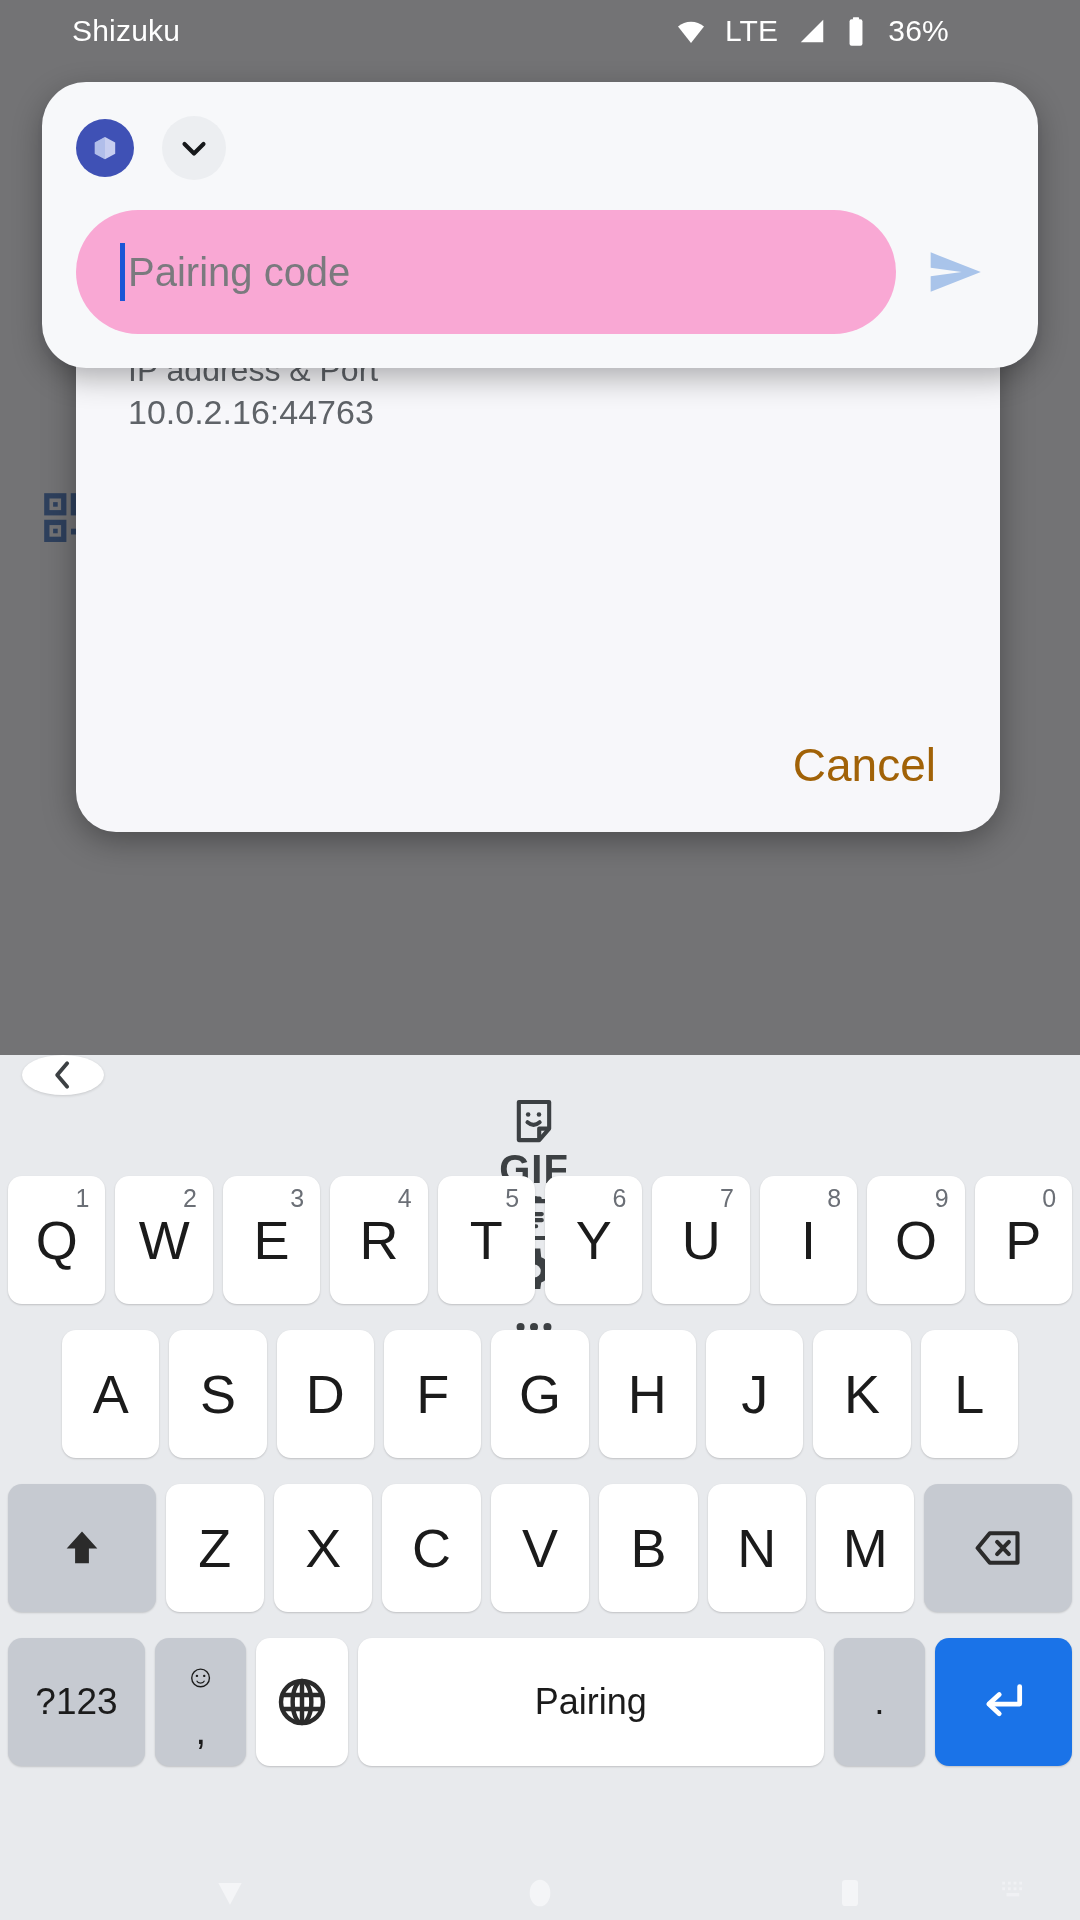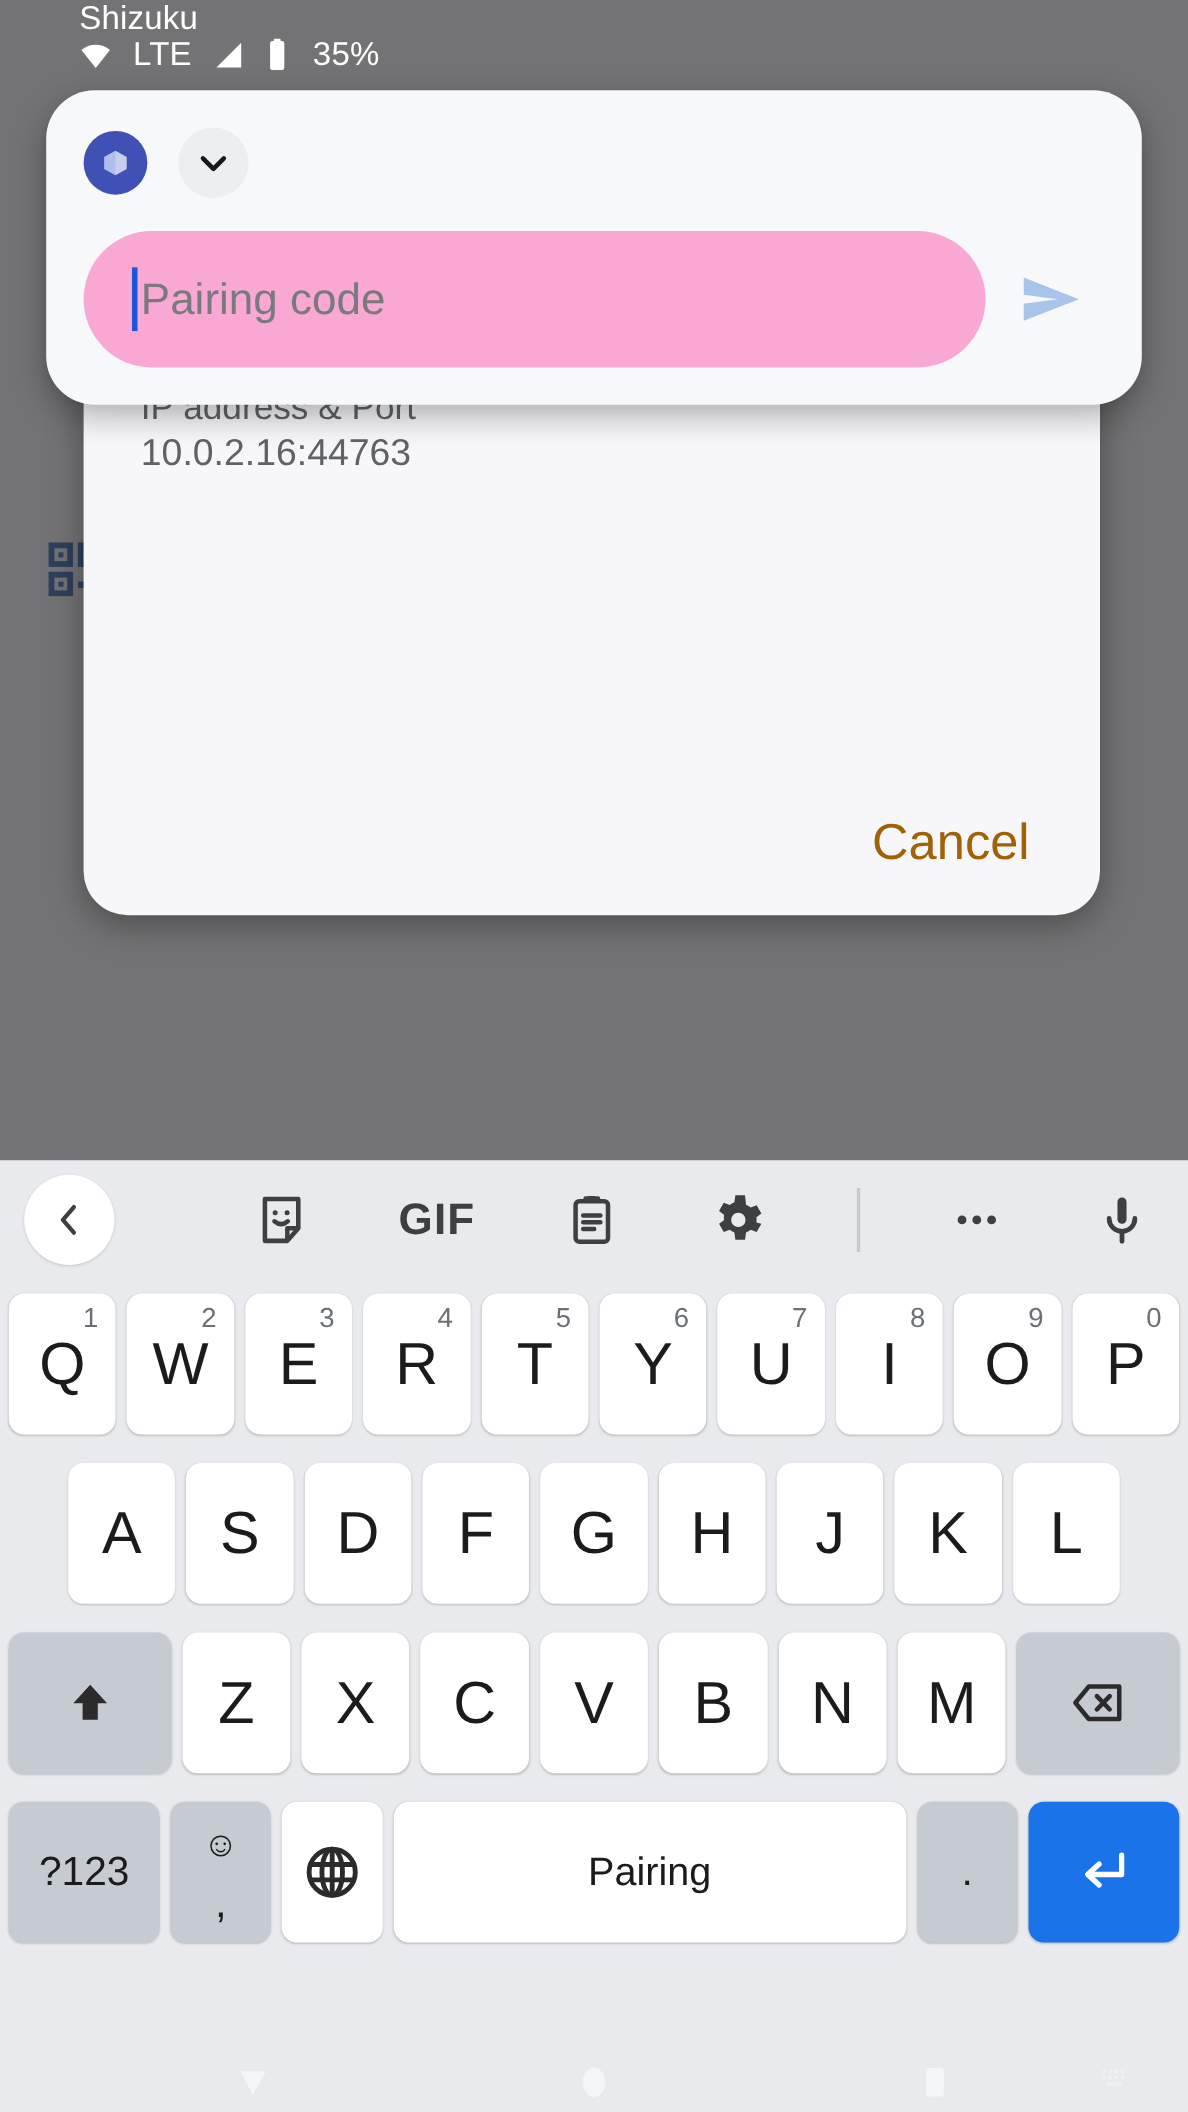--- a/index.html
+++ b/index.html
@@ -18,26 +18,25 @@
 
   
   #app-bg {
     position: absolute; top: 0; left: 0;
     width: 1080px; height: 1055px;
     background: #ffffff;
   }
   #statusbar {
     position: absolute; top: 0; left: 0;
     width: 975px; height: 62px;
-    display: flex; align-items: flex-start;
+    display: flex; align-items: center;
     padding: 0 26px 0 72px;
     color: #ffffff;
     font-size: 30px;
     letter-spacing: .2px;
-    flex-direction: column;
   }
   #statusbar .sb-left { flex: 1; }
   #statusbar .sb-right {
     display: flex; align-items: center; gap: 19px;
   }
   .ic-wifi { width: 30px; height: 30px; display:block; }
   .ic-signal { width: 30px; height: 30px; display:block; }
   .ic-batt { width: 20px; height: 31px; display:block; }
   .sb-lte { font-size: 30px; line-height: 1; }
   .sb-pct { font-size: 30px; line-height: 1; margin-left: 3px;}
@@ -152,22 +151,23 @@
   }
 
   
   #keyboard {
     position: absolute; left: 0; top: 1055px;
     width: 1080px; height: 810px;
     background: #e8eaed;
   }
   #kb-toolbar {
     height: 108px;
-    display: flex; align-items: center;
+    display: flex; 
     padding: 0 34px 0 22px;
+    flex-direction: column;
   }
   .kb-tool {
     background: none; border: none; cursor: pointer;
     display: flex; align-items: center; justify-content: center;
     flex: 0 0 auto;
   }
   #kb-back-pill {
     width: 82px; height: 82px; border-radius: 50%;
     background: #ffffff;
     box-shadow: 0 1px 3px rgba(0,0,0,.14);
@@ -548,17 +548,17 @@
         <svg viewBox="0 0 24 24" width="30" height="30" fill="#ffffff">
             <path d="M21 3 V21 H3 Z"></path>
           </svg>
       </span>
       <span class="ic-batt">
         <svg viewBox="0 0 14 24" width="20" height="31" fill="#ffffff">
           <rect x="4.6" y="1" width="4.8" height="2" rx=".6"></rect>
           <rect x="2" y="2.6" width="10" height="20.4" rx="1.6"></rect>
         </svg>
       </span>
-      <span class="sb-pct">35%</span>
+      <span class="sb-pct">36%</span>
     </span>
   </div>
 
 </div>
 
 </body></html>

